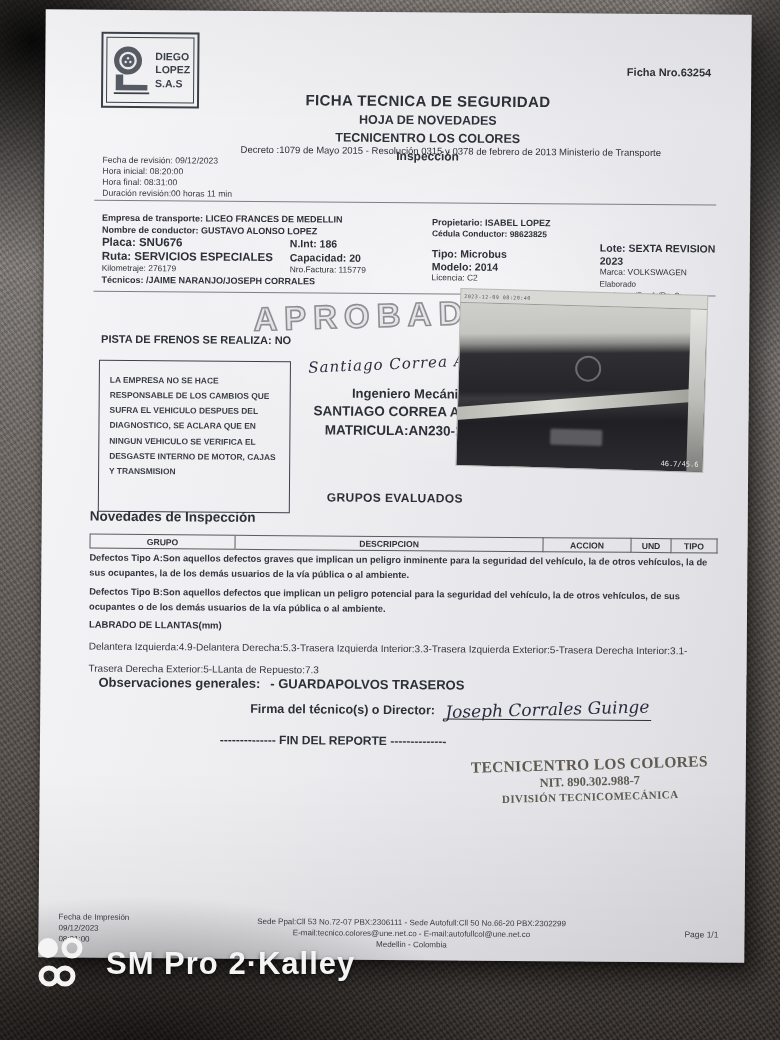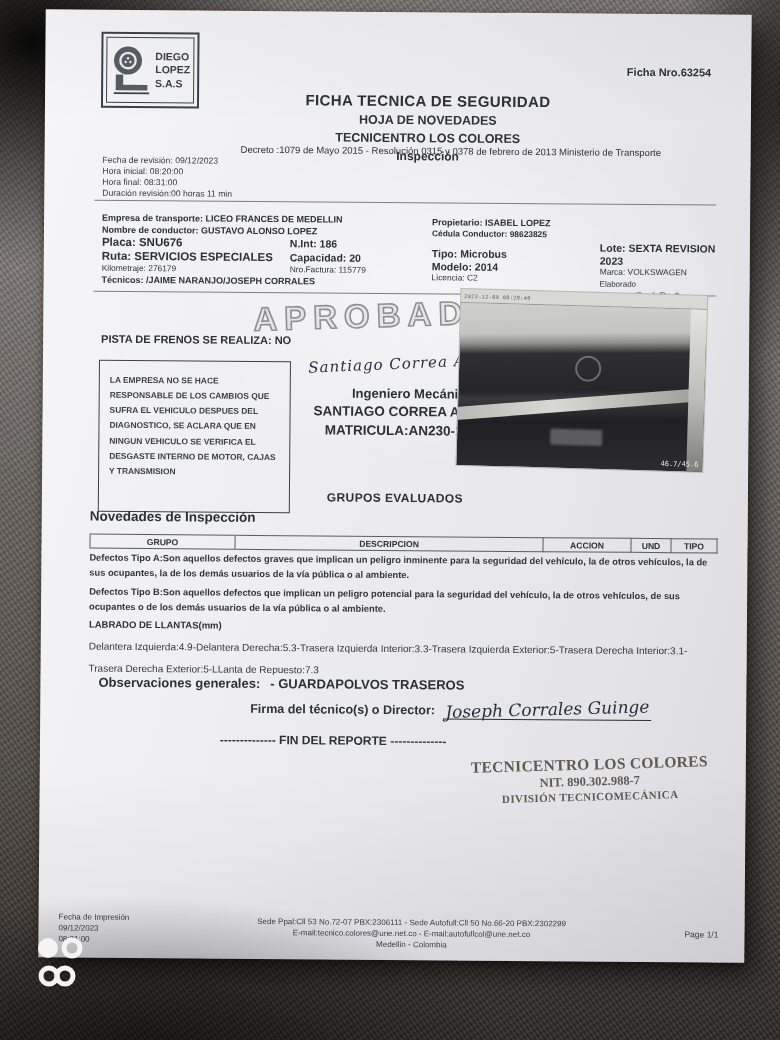--- a/index.html
+++ b/index.html
@@ -301,13 +301,14 @@
 
 <div class="shadow-bl"></div>
 
 <div class="wm">
   <svg width="58" height="56" viewBox="0 0 58 56">
     <circle cx="14" cy="12" r="10" fill="#f4f4f4"></circle>
     <circle cx="38" cy="12" r="8" fill="none" stroke="#f4f4f4" stroke-width="5"></circle>
     <circle cx="15" cy="40" r="8" fill="none" stroke="#f4f4f4" stroke-width="5"></circle>
     <circle cx="31" cy="40" r="8" fill="none" stroke="#f4f4f4" stroke-width="5"></circle>
   </svg>
+  <div class="wm-text">SM Pro 2·Kalley</div>
 </div>
 
 </body></html>

